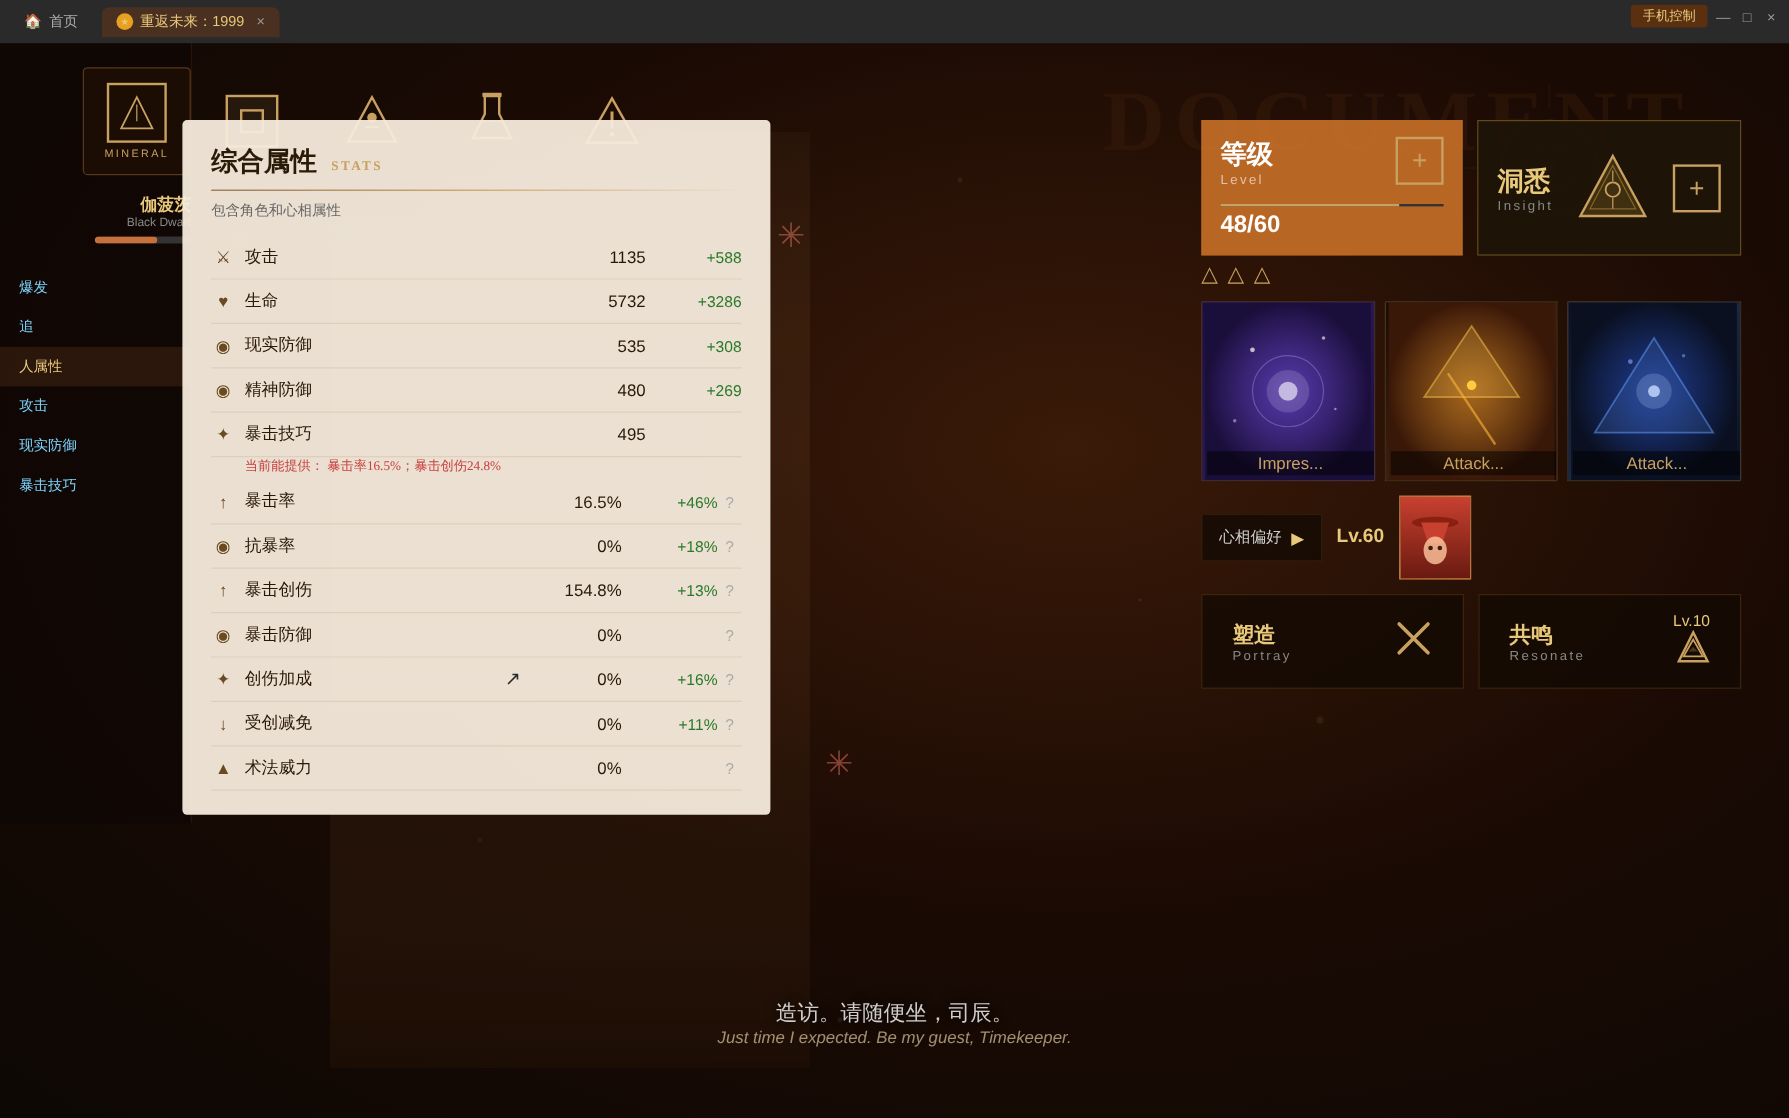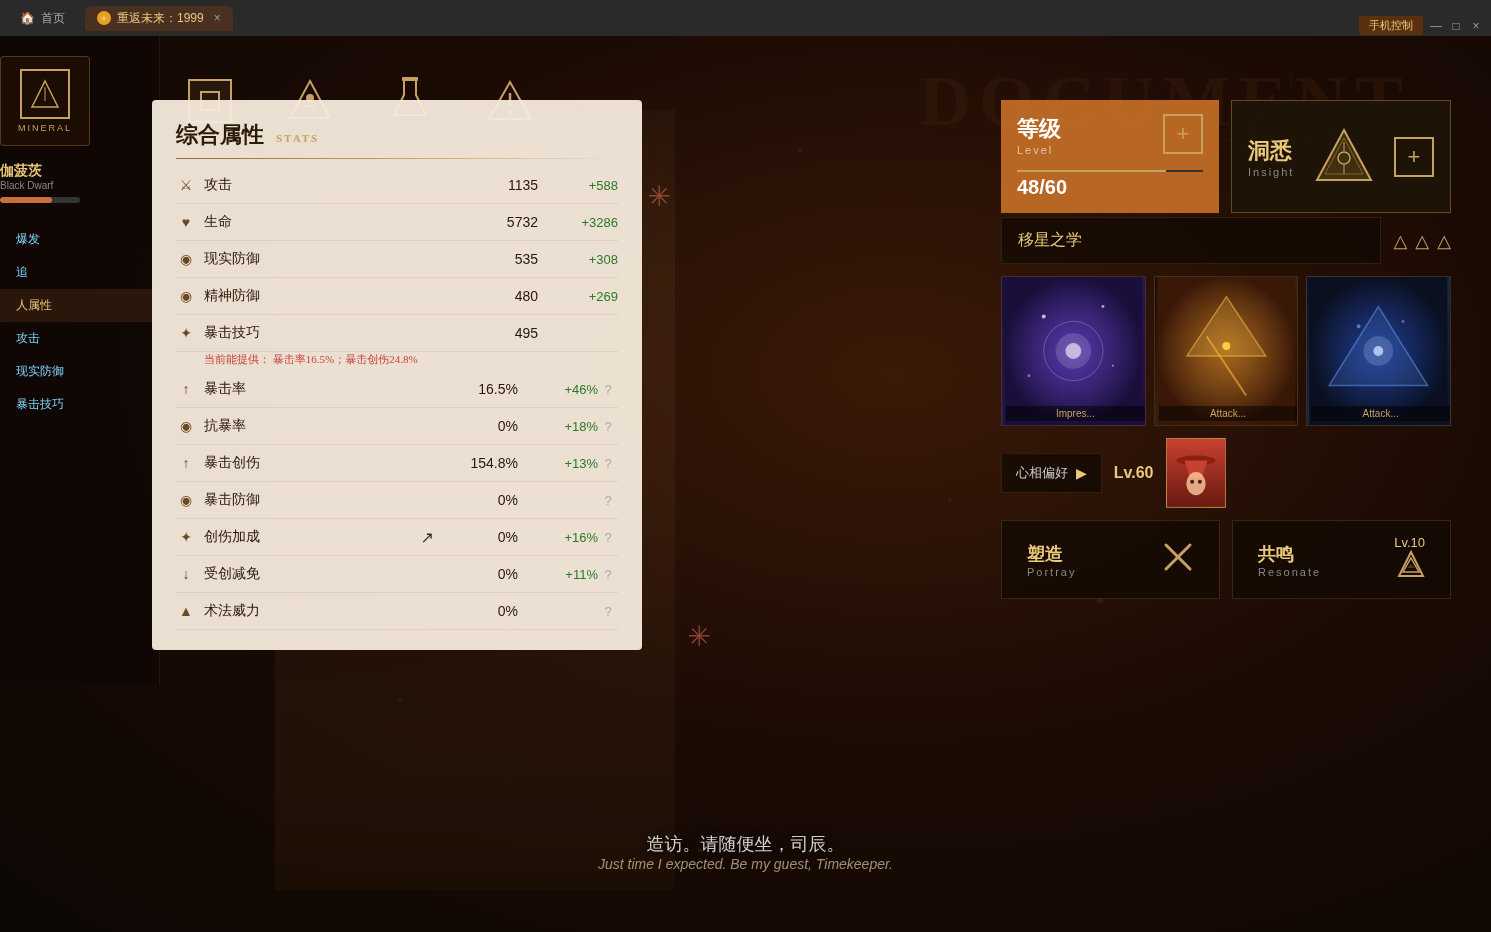--- a/index.html
+++ b/index.html
@@ -80,21 +80,21 @@
 
     .tab-close {
       color: #999;
       cursor: pointer;
       margin-left: 4px;
     }
 
     .browser-controls {
       position: absolute;
       right: 8px;
-      top: 16px;
+      top: 4px;
       display: flex;
       gap: 6px;
       align-items: center;
     }
 
     .ctrl-btn {
       background: #5a3010;
       color: #e8c87a;
       border: none;
       padding: 2px 10px;
@@ -118,21 +118,21 @@
     .left-sidebar {
       position: absolute;
       left: 0;
       top: 36px;
       width: 160px;
       height: 650px;
       background: rgba(15, 8, 4, 0.9);
       border-right: 1px solid rgba(100, 50, 20, 0.3);
       display: flex;
       flex-direction: column;
-      align-items: flex-start;
+      align-items: flex-end;
       padding-top: 20px;
       z-index: 50;
     }
 
     .sidebar-logo-box {
       width: 90px;
       height: 90px;
       border: 1px solid rgba(150, 100, 50, 0.5);
       border-radius: 4px;
       display: flex;
@@ -428,21 +428,21 @@
       font-size: 12px;
       color: #c8a060;
     }
 
     .skill-card-label {
       position: absolute;
       bottom: 4px;
       left: 4px;
       right: 0;
       text-align: center;
-      font-size: 10px;
+      font-size: 14px;
       color: #c8a060;
       background: rgba(0,0,0,0.5);
       padding: 2px;
     }
 
     
     .companion-row {
       display: flex;
       align-items: center;
       gap: 12px;
@@ -725,20 +725,21 @@
     </svg>
   </div>
 </div>
 
 <div class="stats-panel">
   <div class="stats-title">
     <span>综合属性</span>
     <span class="stats-subtitle">STATS</span>
   </div>
   <div class="stats-divider"></div>
+  <div class="stats-include-text">包含角色和心相属性</div>
 
   <div class="stat-row">
     <div class="stat-icon">⚔</div>
     <div class="stat-name">攻击</div>
     <div class="stat-value">1135</div>
     <div class="stat-bonus">+588</div>
   </div>
 
   <div class="stat-row">
     <div class="stat-icon">♥</div>
@@ -862,21 +863,20 @@
         <polygon points="35,16 54,52 16,52" fill="none" stroke="rgba(200,160,60,0.5)" stroke-width="1"></polygon>
         <circle cx="35" cy="36" r="6" fill="none" stroke="#c8a060" stroke-width="1.5"></circle>
         <line x1="35" y1="20" x2="35" y2="29" stroke="#c8a060" stroke-width="1"></line>
         <line x1="35" y1="43" x2="35" y2="52" stroke="#c8a060" stroke-width="1"></line>
       </svg>
       <div class="plus-btn" style="border-color:#c8a060;">+</div>
     </div>
   </div>
 
   <div class="resonance-row">
-    <div class="resonance-name">移星之学</div>
     <div class="resonance-icons">
       <span class="res-tri">△</span>
       <span class="res-tri">△</span>
       <span class="res-tri">△</span>
     </div>
   </div>
 
   <div class="skill-cards-row">
     <div class="skill-card skill-bg-1">
       <div class="skill-card-inner">

